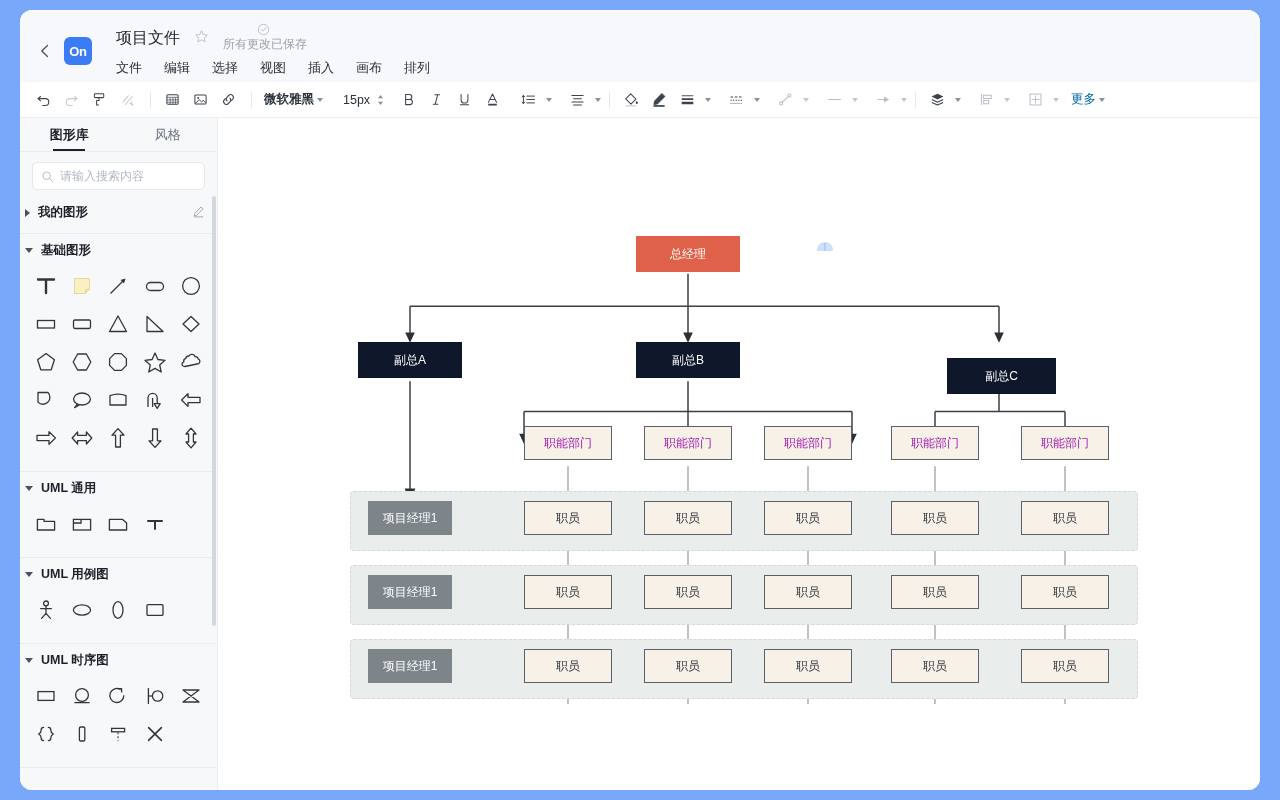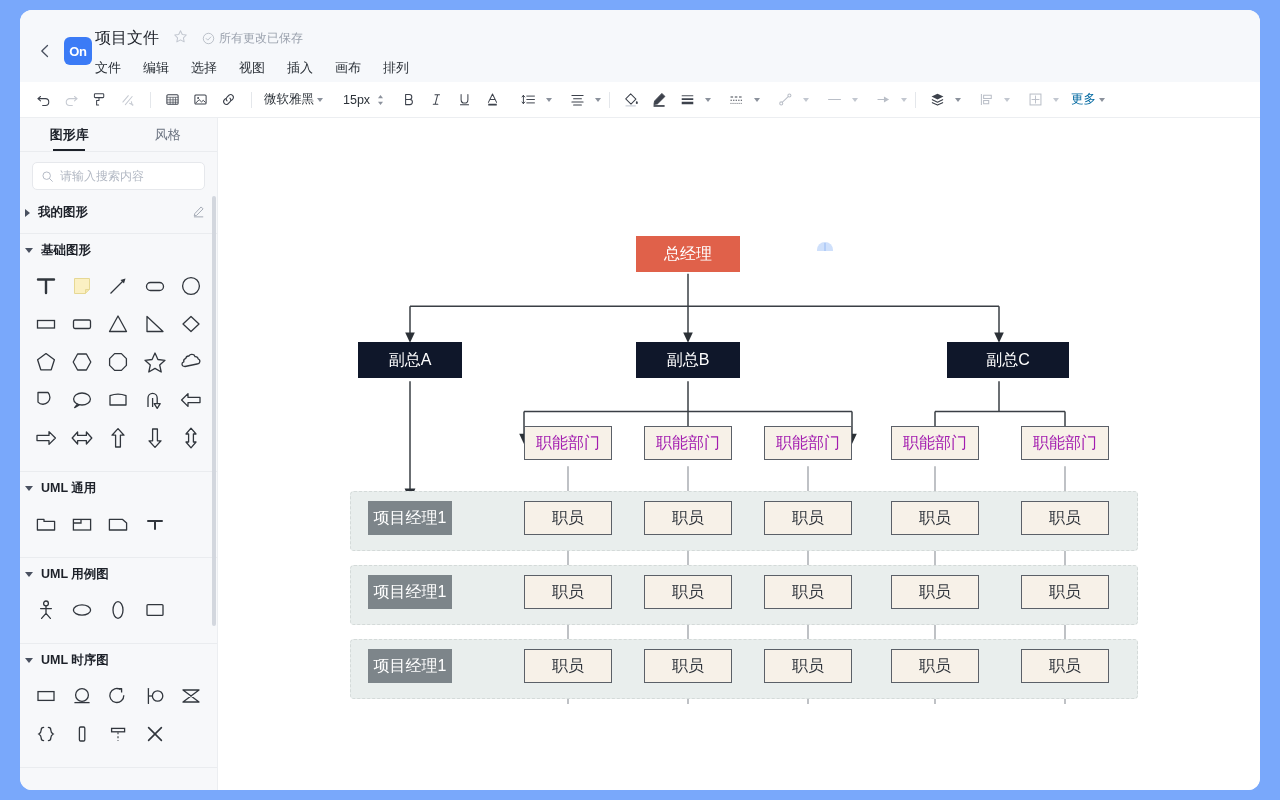--- a/index.html
+++ b/index.html
@@ -43,29 +43,29 @@
   .app-logo {
     width: 28px; height: 28px;
     margin-top: 15px; margin-left: 2px;
     background: #3b7bf6;
     border-radius: 6px;
     color: #fff;
     font-size: 13px; font-weight: bold;
     display: flex; align-items: center; justify-content: center;
     letter-spacing: -0.3px;
   }
-  .title-block { margin-left: 3px; margin-top: 3px; }
+  .title-block { margin-left: 24px; margin-top: 3px; }
   .title-row { display: flex; align-items: center; height: 26px; }
   .doc-title {
     font-size: 16px; color: #1d2129; font-weight: 500;
   }
   .star-icon { margin-left: 14px; color: #b8bec9; font-size: 14px; cursor: pointer; }
   .save-state {
     margin-left: 14px; display: flex; align-items: center;
-    color: #9aa1ad; font-size: 12px;
+    color: #9aa1ad; font-size: 12px; flex-direction: column;
   }
   .save-state .chk { margin-right: 4px; display:flex; }
   .menu-row { display: flex; margin-top: 8px; }
   .menu-item {
     font-size: 13px; color: #2b3138;
     margin-right: 22px; cursor: pointer;
   }
 
   
   .toolbar {
@@ -88,21 +88,21 @@
   .tb.dis2 { color: #b9bec7; }
   .sep { width: 1px; height: 16px; background: #e4e7eb; margin: 0 8px; }
   .caret {
     display: inline-block; margin-left: 3px;
     border-left: 3.5px solid transparent;
     border-right: 3.5px solid transparent;
     border-top: 4px solid #8b919c;
   }
   .font-name {
     font-size: 12.5px; color: #2b3138; cursor: pointer;
-    display: inline-flex; align-items: center; padding: 0 4px;
+    display: inline-flex; align-items: center; padding: 0 4px; font-weight: bold;
   }
   .font-size {
     font-size: 12.5px; color: #2b3138; cursor: pointer;
     display: inline-flex; align-items: center; margin-left: 16px;
   }
   .spinner { display:inline-flex; flex-direction:column; margin-left:6px; color:#8b919c; }
   .more-btn { font-size: 12.5px; color: #0369a1; cursor: pointer; display:inline-flex; align-items:center; margin-left: 6px;}
 
   
   .body-wrap { flex: 1 1 auto; display: flex; min-height: 0; }
@@ -196,21 +196,21 @@
   }
   .cloud-marker:after {
     content: ""; position: absolute;
     left: 7px; top: 1px; width: 1.5px; height: 8px;
     background: #b3cdf7;
   }
 
   .node {
     position: absolute;
     display: flex; align-items: center; justify-content: center;
-    font-size: 16px;
+    font-size: 12px;
     box-sizing: border-box;
   }
   .n-ceo {
     background: #e0614a; color: #fff; border: none;
   }
   .n-vp {
     background: #0f172a; color: #fff; border: none;
   }
   .n-dept {
     background: #f7f1e8; color: #a21caf;
@@ -824,21 +824,21 @@
       <div class="node n-ceo" style="left:418px;top:118px;width:104px;height:36px;">
         <span>总经理</span>
       </div>
 
       <div class="node n-vp" style="left:140px;top:224px;width:104px;height:36px;">
         <span>副总A</span>
       </div>
       <div class="node n-vp" style="left:418px;top:224px;width:104px;height:36px;">
         <span>副总B</span>
       </div>
-      <div class="node n-vp" style="left:729px;top:224px;width:122px;height:36px;">
+      <div class="node n-vp" style="left:729px;top:240px;width:109px;height:36px;">
         <span>副总C</span>
       </div>
 
       <div class="node n-dept" style="left:306px;top:308px;width:88px;height:34px;">
         <span>职能部门</span>
       </div>
       <div class="node n-dept" style="left:426px;top:308px;width:88px;height:34px;">
         <span>职能部门</span>
       </div>
       <div class="node n-dept" style="left:546px;top:308px;width:88px;height:34px;">

